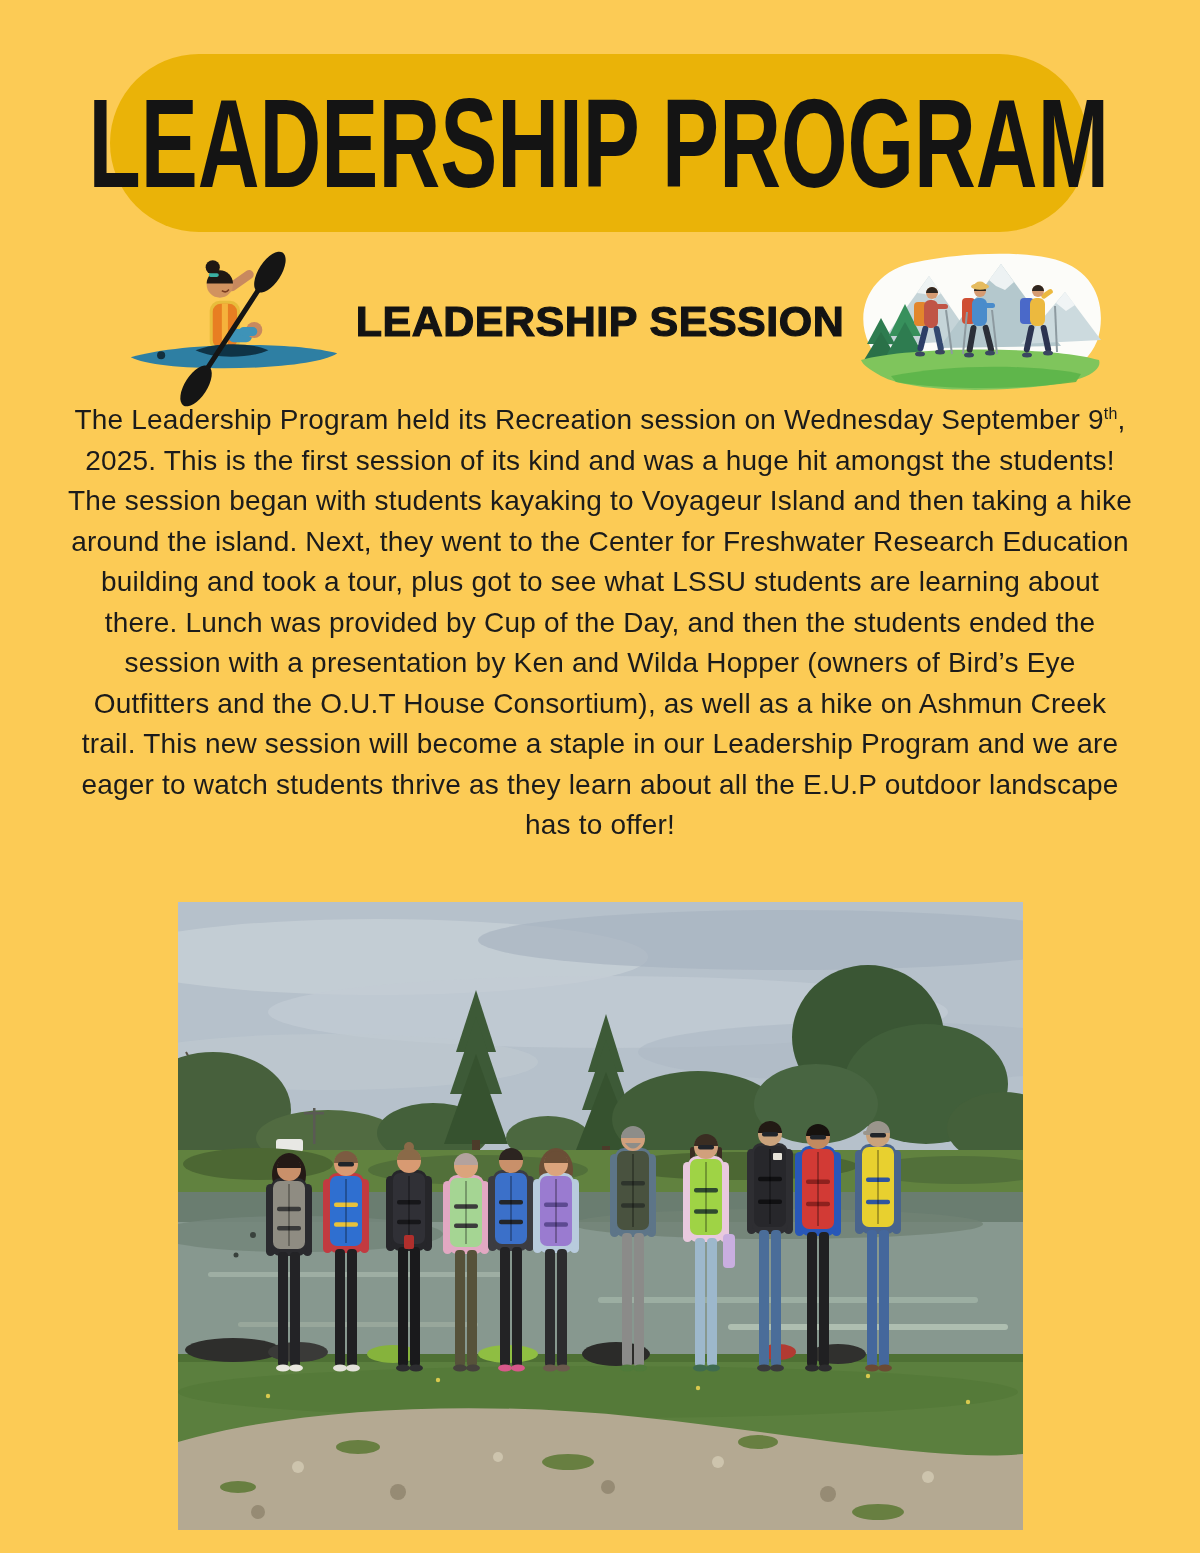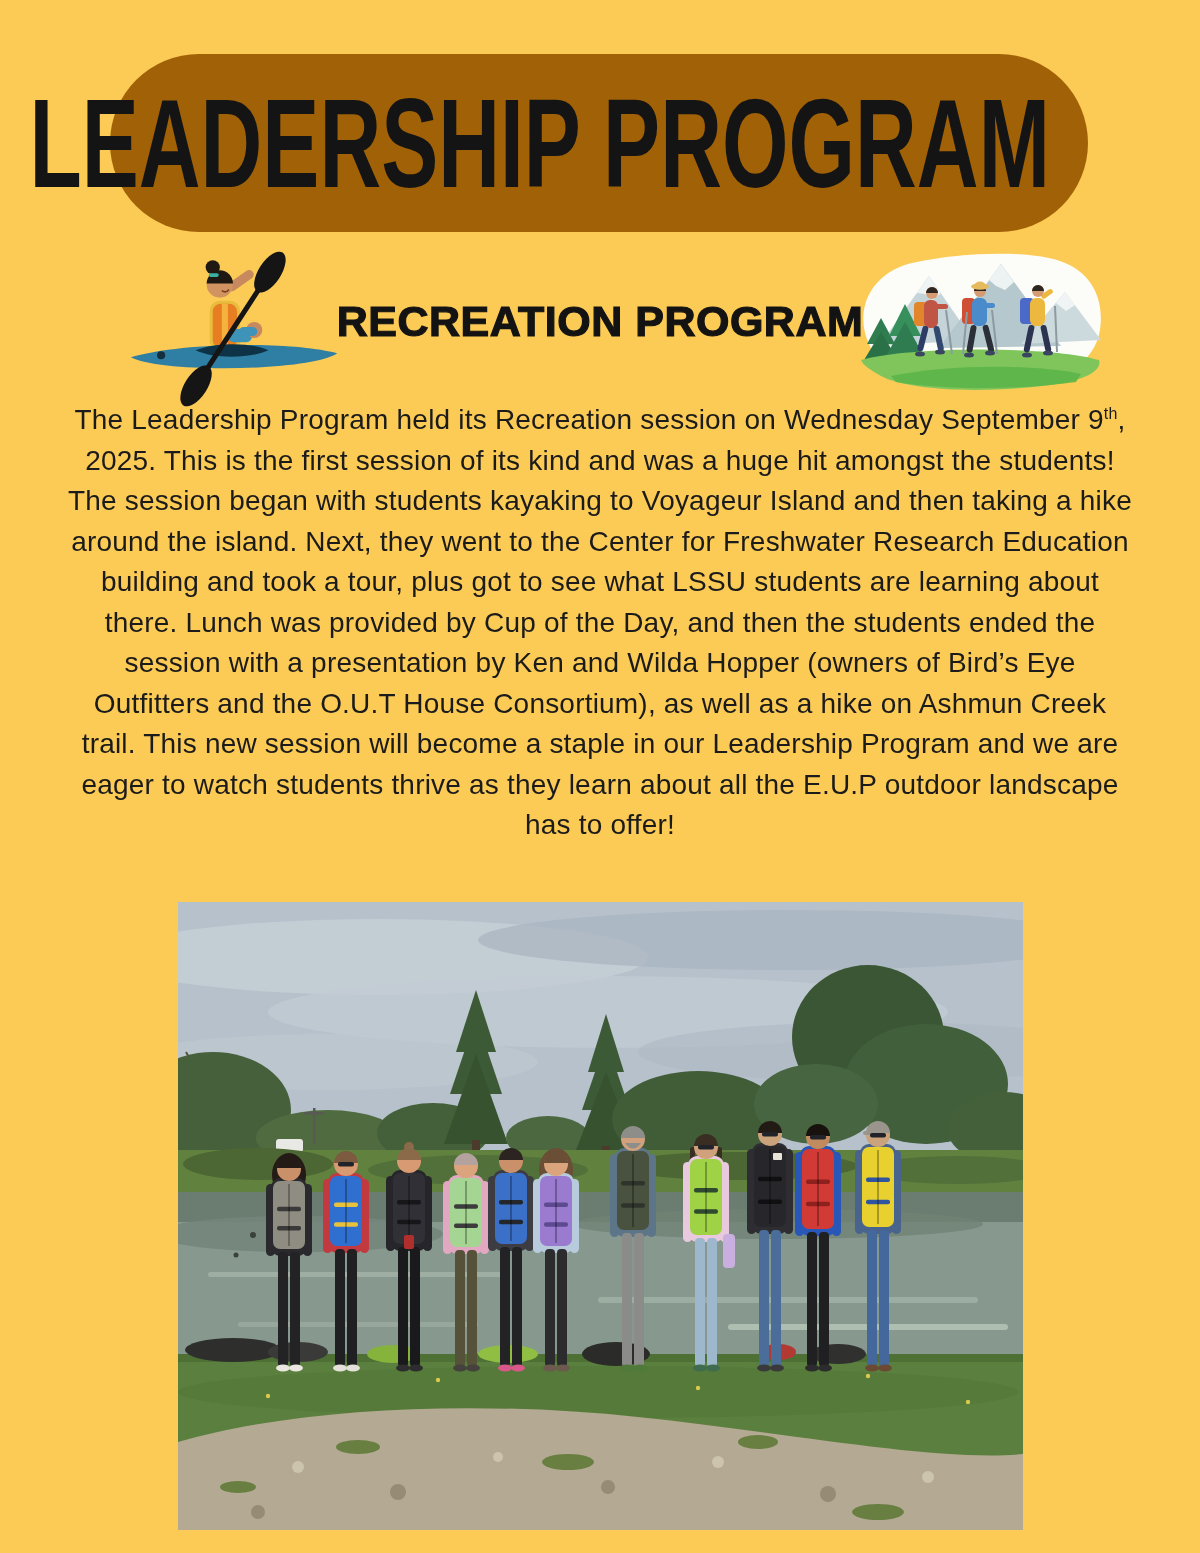--- a/index.html
+++ b/index.html
@@ -34,21 +34,21 @@
   .article sup{font-size:16px;line-height:0;vertical-align:super;margin-top:8px;}
   .photo{
     position:absolute;left:178px;top:902px;width:845px;height:628px;
     overflow:hidden;background:#87988f;
   }
   .photo svg{display:block;width:100%;height:100%;}
 </style>
 </head>
 <body style="background: rgb(252, 203, 85);">
 
-<div class="banner" style="background: #a16207; justify-content: flex-end;">
+<div class="banner" style="background: #eab308;">
   <div class="banner-title" style="color: rgb(20, 20, 20);">LEADERSHIP PROGRAM</div>
 </div>
 
 <div class="kayaker">
   <svg viewBox="0 0 218 168">
 
     <rect x="84" y="56" width="30" height="50" rx="10" fill="#e8bc3c"></rect>
     <rect x="87" y="59" width="24" height="44" rx="8" fill="#e87e22"></rect>
     <rect x="96" y="59" width="6" height="44" fill="#f5b23c"></rect>
     <rect x="103" y="40" width="30" height="9" rx="4.5" fill="#c8895f" transform="rotate(-35 103 46)"></rect>
@@ -67,21 +67,21 @@
     <rect x="113" y="82" width="18" height="9" rx="4.5" fill="#3e93b8"></rect>
 
     <g transform="rotate(33 107 84)" fill="#151515">
       <rect x="104.5" y="2" width="5" height="164" rx="2.5"></rect>
       <ellipse cx="107" cy="17" rx="11" ry="23"></ellipse>
       <ellipse cx="107" cy="151" rx="11" ry="23"></ellipse>
     </g>
   </svg>
 </div>
 
-<h2 class="section-title">RECREATION PROGRAM</h2>
+<h2 class="section-title">LEADERSHIP SESSION</h2>
 
 <div class="hikers">
   <svg viewBox="0 0 256 150">
     <path d="M18,96 C2,62 20,22 66,14 C104,6 160,2 198,10 C238,18 254,48 249,82 C244,114 212,134 166,139 C114,144 58,140 36,124 C24,115 23,106 18,96 Z" fill="#fcfcf9"></path>
     <path d="M28,98 L78,28 L122,92 Z" fill="#c5d4d8"></path>
     <path d="M66,45 L78,28 L90,45 L82,52 L74,46 Z" fill="#eef3f3"></path>
     <path d="M88,100 L150,16 L210,98 Z" fill="#b4c8cd"></path>
     <path d="M138,32 L150,16 L163,34 L154,42 L145,38 Z" fill="#edf2f3"></path>
     <path d="M170,96 L214,44 L250,92 Z" fill="#ccdade"></path>
     <path d="M205,55 L214,44 L224,57 L215,63 Z" fill="#f0f4f5"></path>

